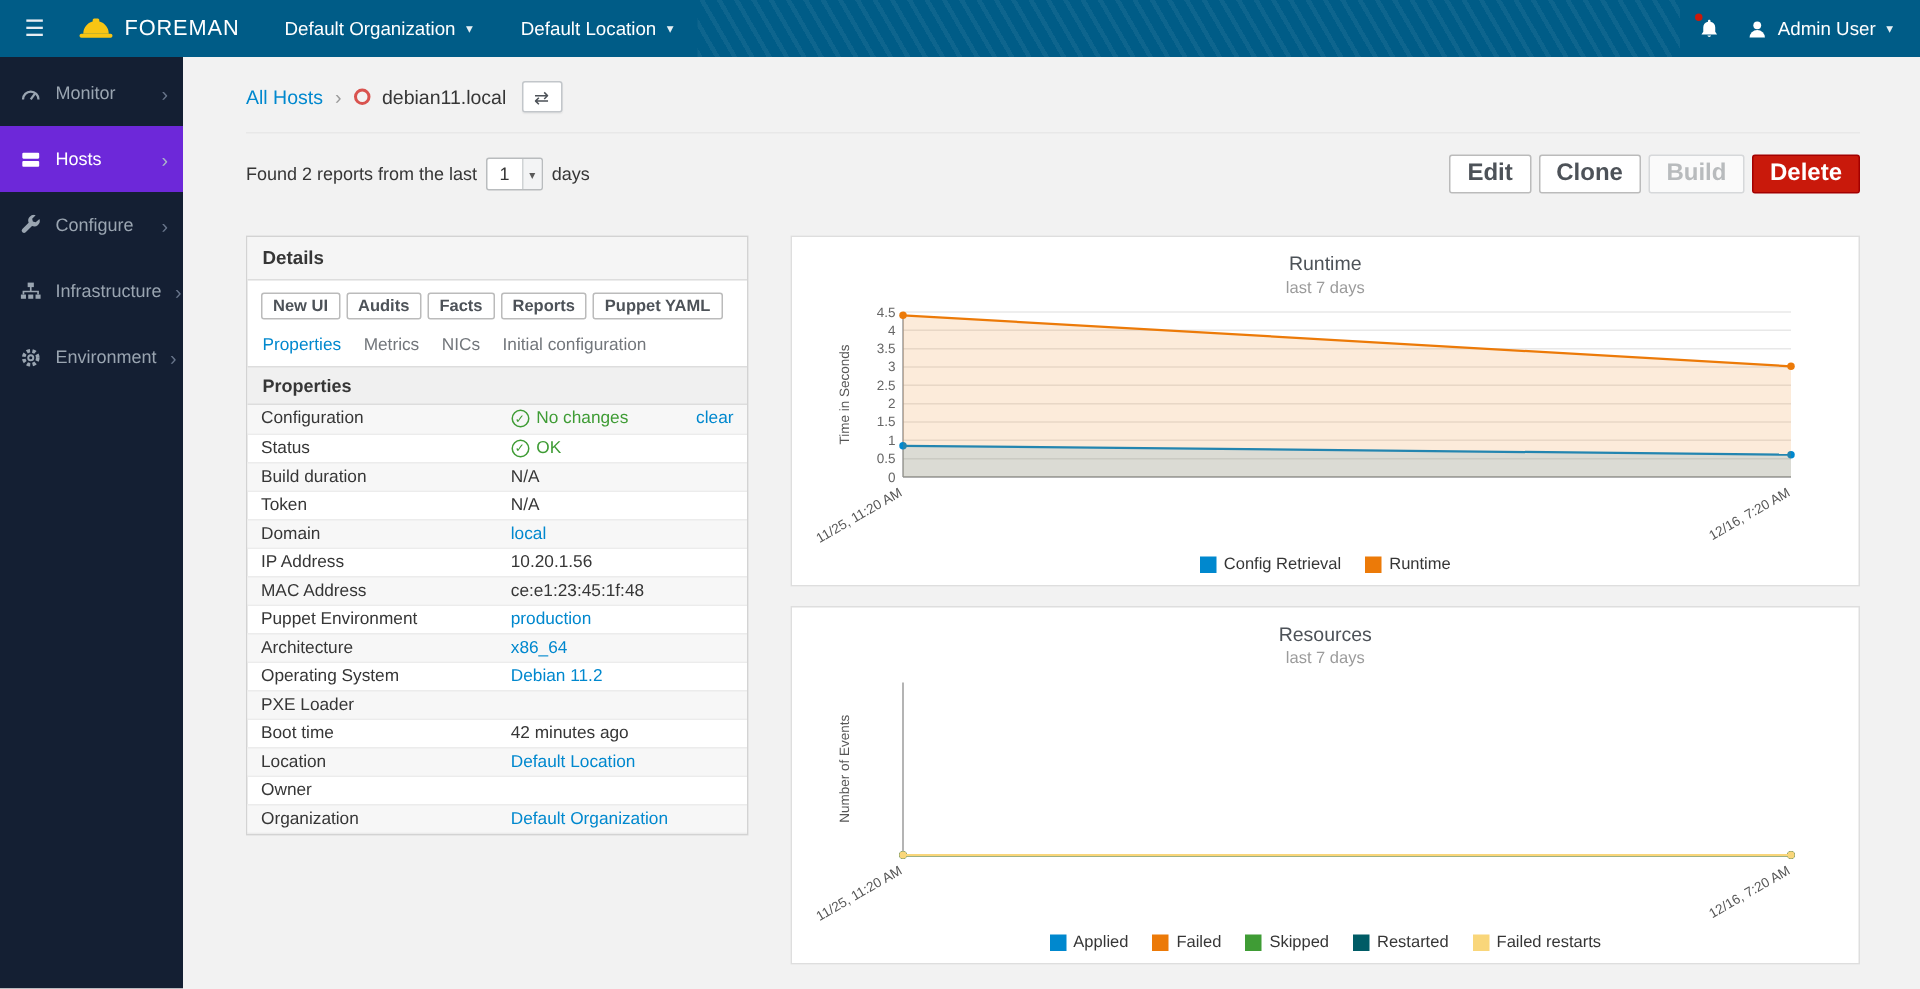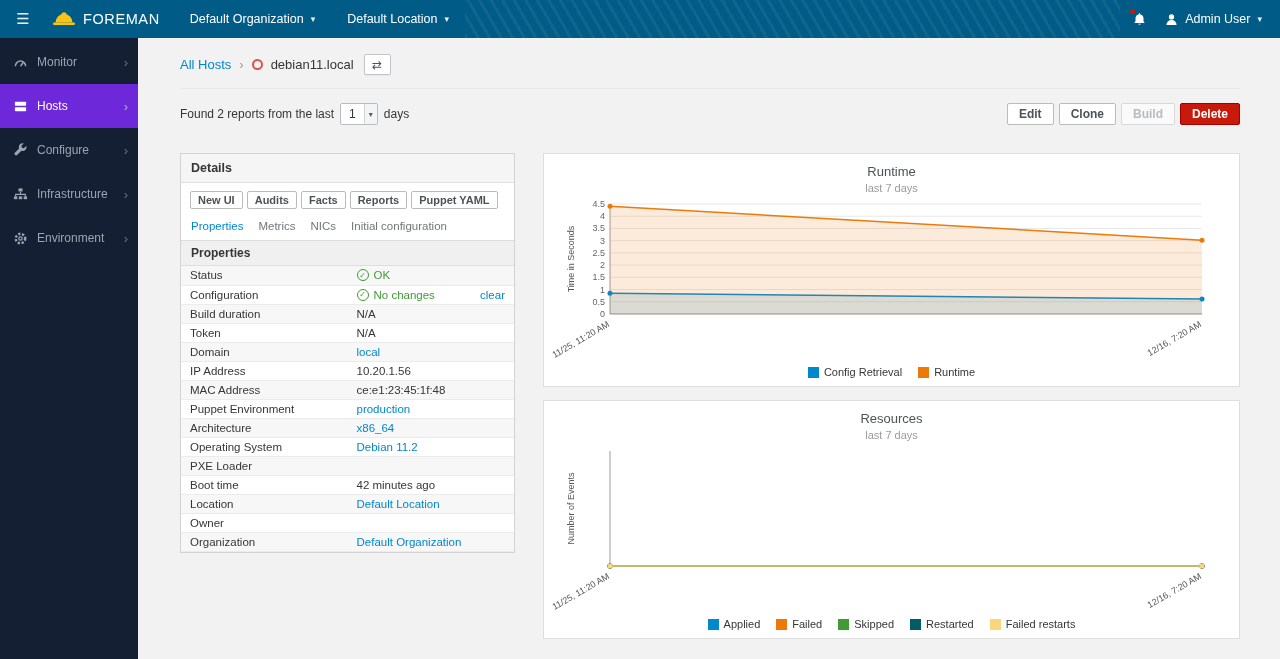--- a/index.html
+++ b/index.html
@@ -13,21 +13,21 @@
   .brand-text{font-weight:normal;font-size:14.5px;letter-spacing:.6px}
   .ctx{display:flex;align-items:center;gap:7px;font-size:12.5px;padding:0 16px;height:100%;cursor:pointer}
   .caret{font-size:9px;opacity:.9}
   .topbar-spacer{flex:1;height:100%;background:repeating-linear-gradient(60deg,rgba(255,255,255,.055) 0 3px,transparent 3px 10px)}
   .bell{position:relative;padding:0 13px;height:100%;display:flex;align-items:center;cursor:pointer}
   .bell-dot{position:absolute;top:9px;left:10px;width:5px;height:5px;border-radius:50%;background:#c9190b}
   .user{display:flex;align-items:center;gap:7px;font-size:12.5px;padding:0 18px 0 6px;height:100%;cursor:pointer}
 
   
   .layout{display:flex;height:621px}
-  .sidebar{width:138px;background:#141f33;flex-shrink:0;padding-top:2px}
+  .sidebar{width:122px;background:#141f33;flex-shrink:0;padding-top:2px}
   .side-item{height:44px;display:flex;align-items:center;gap:9px;padding:0 10px 0 13px;color:#9aa5b1;font-size:12px;cursor:pointer}
   .side-item svg{flex-shrink:0}
   .side-item .chev{margin-left:auto;font-size:13px;color:#67748a}
   .side-item.active{background:#6d28d9;color:#fff}
   .side-item.active .chev{color:#aab6c9}
   .main{flex:1;padding:16px 40px 0 42px;overflow:hidden}
 
   
   .breadcrumb{display:flex;align-items:center;gap:8px;padding-bottom:13px;border-bottom:1px solid #e8e8e8;font-size:13px}
   .breadcrumb a{color:#0088ce;text-decoration:none;cursor:pointer}
@@ -35,21 +35,21 @@
   .power-ring{width:11px;height:11px;border:2px solid #d9534f;border-radius:50%;display:inline-block;flex-shrink:0}
   .bc-current{color:#363636}
   .ui-switch{width:27px;height:21px;border:1px solid #c2c6ca;background:#fff;border-radius:2px;display:flex;align-items:center;justify-content:center;font-size:12px;color:#4d5258;cursor:pointer;box-shadow:0 1px 1px rgba(0,0,0,.05);margin-left:2px}
 
   
   .report-bar{margin-top:14px;display:flex;align-items:center;justify-content:space-between}
   .report-left{display:flex;align-items:center;gap:6px;font-size:12px}
   .fake-select{display:inline-flex;align-items:stretch;border:1px solid #b9bcbe;background:#fff;border-radius:2px;height:22px;cursor:pointer;overflow:hidden}
   .fake-select .val{padding:2px 8px;font-size:12px;display:flex;align-items:center}
   .fake-select .arrow{border-left:1px solid #d0d3d5;background:#f3f4f5;padding:0 4px;display:flex;align-items:center;font-size:8px;color:#5a5a5a}
-  .btn{font-size:12px;padding:3px 11px;border:1px solid #bbb;background:#fff;color:#4d5258;border-radius:2px;cursor:pointer;font-weight:600;font-family:inherit}
+  .btn{font-size:16px;padding:3px 11px;border:1px solid #bbb;background:#fff;color:#4d5258;border-radius:2px;cursor:pointer;font-weight:600;font-family:inherit}
   .btn-group{display:flex;gap:5px}
   .btn.disabled{color:#b8bbbd;background:#fafafa;border-color:#d6d8da;cursor:default}
   .btn.danger{background:#c9190b;border-color:#a30000;color:#fff}
 
   
   .content{display:flex;gap:28px;margin-top:28px;align-items:flex-start}
   .details-card{width:335px;flex-shrink:0;background:#fff;border:1px solid #d3d3d3}
   .card-head{background:#f5f5f5;border-bottom:1px solid #ddd;padding:7px 10px;font-weight:bold;font-size:12.5px}
   .detail-btns{display:flex;gap:4px;padding:8px 9px;flex-wrap:wrap}
   .btn.sm{font-size:11px;padding:2px 7px}
@@ -208,35 +208,35 @@
         <div class="tabs">
           <span class="tab active">Properties</span>
           <span class="tab">Metrics</span>
           <span class="tab">NICs</span>
           <span class="tab">Initial configuration</span>
         </div>
         <div class="section-head">Properties</div>
         <table class="props">
           <tbody>
             <tr>
-              <td class="plabel">Status</td>
-              <td>
-                  <div class="vwrap">
-                <span class="okcircle">✓</span>
-                <span class="oktext">OK</span>
-              </div>
-                </td>
-            </tr>
-            <tr>
               <td class="plabel">Configuration</td>
               <td>
                   <div class="vwrap">
                 <span class="okcircle">✓</span>
                 <span class="oktext">No changes</span>
                 <a class="clear">clear</a>
+              </div>
+                </td>
+            </tr>
+            <tr>
+              <td class="plabel">Status</td>
+              <td>
+                  <div class="vwrap">
+                <span class="okcircle">✓</span>
+                <span class="oktext">OK</span>
               </div>
                 </td>
             </tr>
             <tr>
               <td class="plabel">Build duration</td>
               <td>N/A</td>
             </tr>
             <tr>
               <td class="plabel">Token</td>
               <td>N/A</td>

